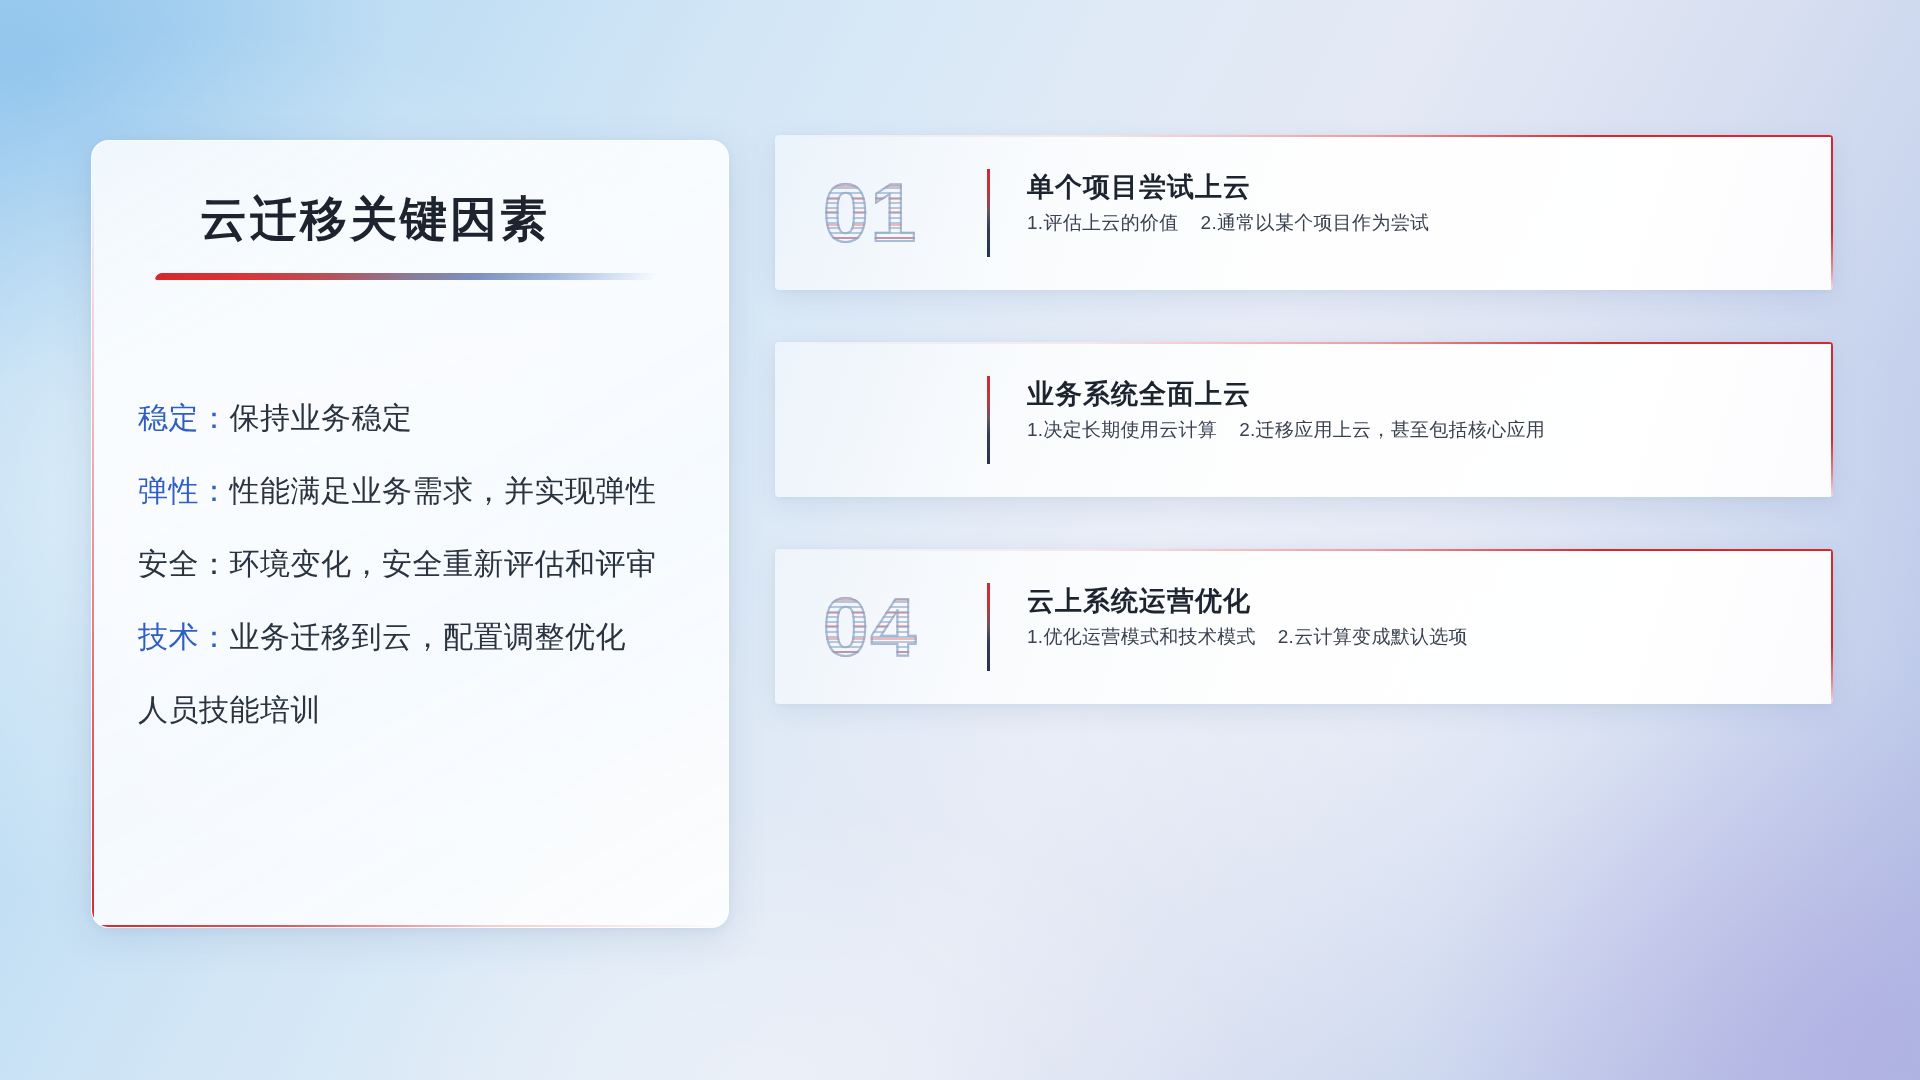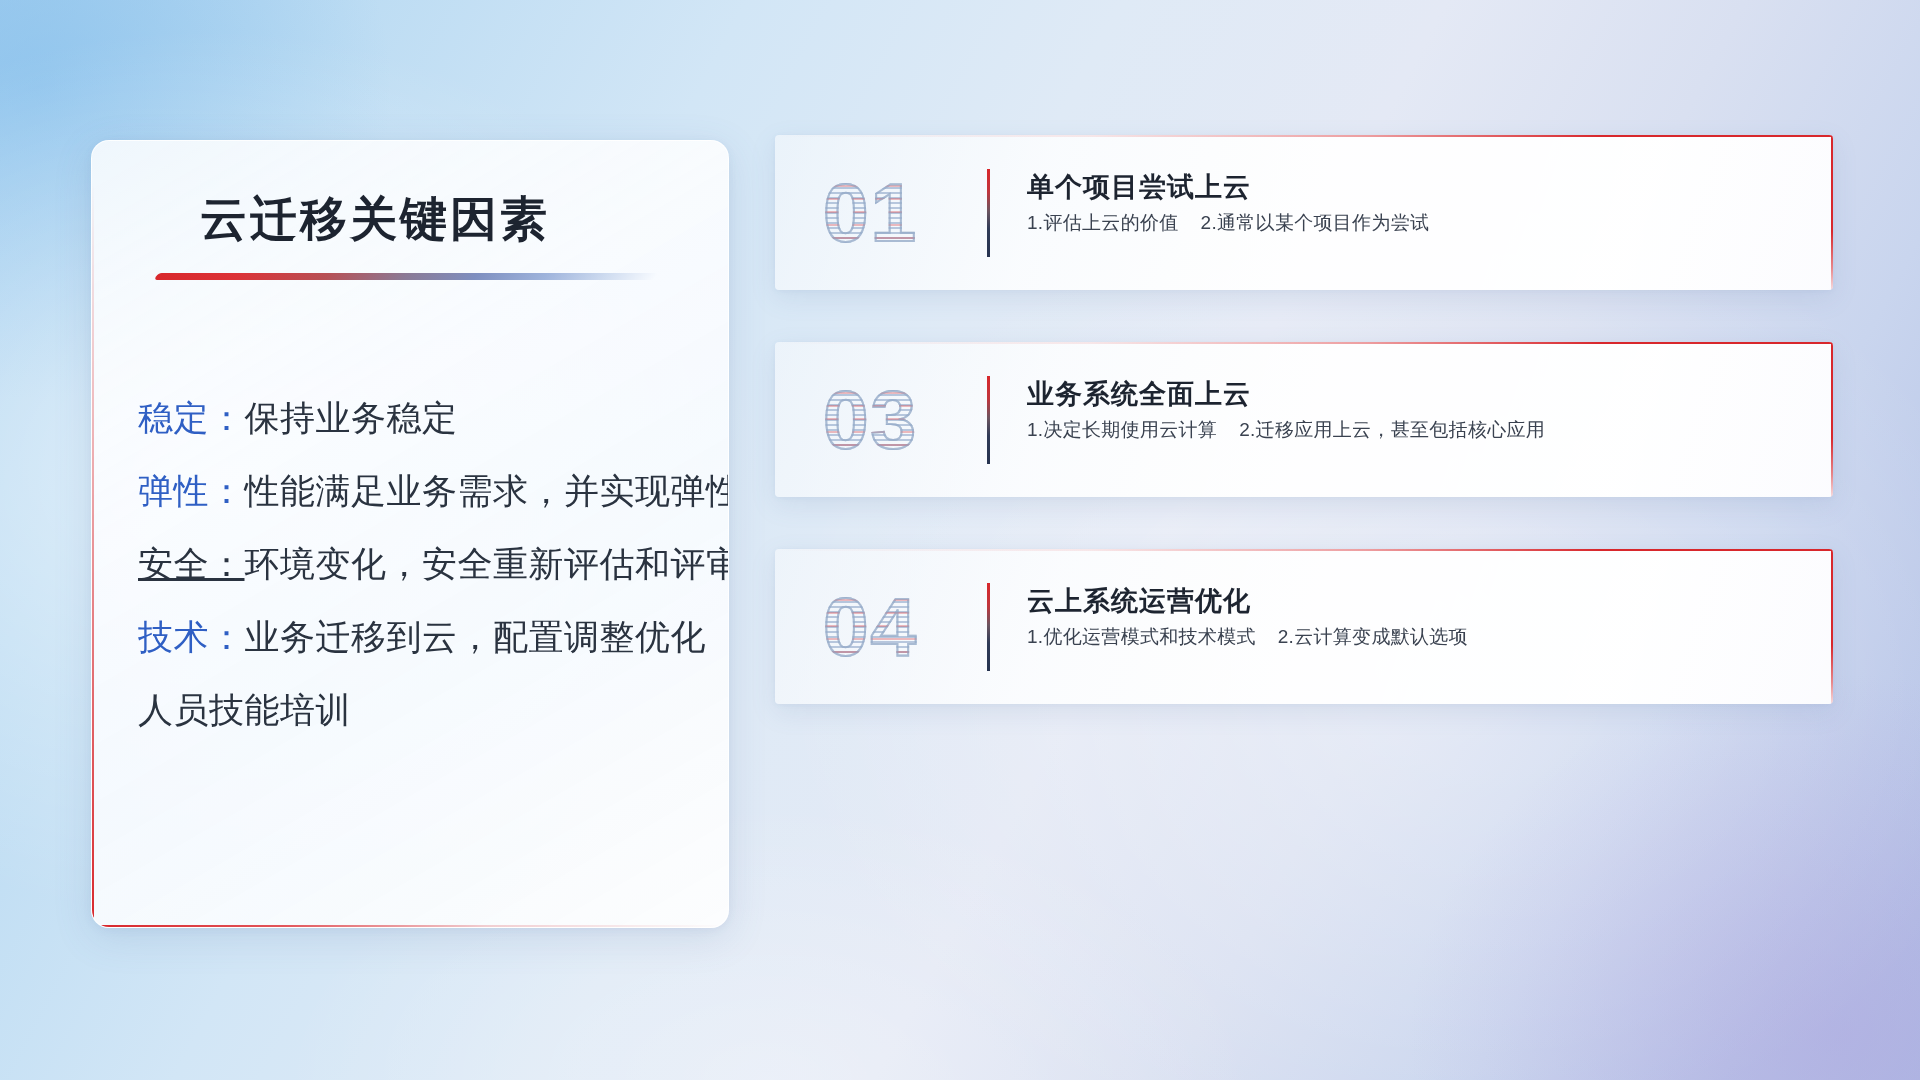--- a/index.html
+++ b/index.html
@@ -104,29 +104,29 @@
       rgba(207,220,240,0) 100%);
     transform:skewX(-34deg);
   }
 
   #factor-list {
     position:absolute;
     left:46px; top:240px;
     right:34px;
   }
   .factor-row {
-    font-size:35px;
+    font-size:30px;
     line-height:73px;
     color:#2a3340;
     white-space:nowrap;
     letter-spacing:0.5px;
   }
   .factor-row .k { font-weight:400; }
   .factor-row.accent .k { color:#2f5fc4; }
-  .factor-row.plain  .k { color:#2a3340;text-decoration:underline; }
+  .factor-row.plain  .k { color:#2a3340; }
   .factor-row .v { color:#2a3340; }
   .factor-row.cont { color:#2a3340; }
 
   
   #cards { position:absolute; left:775px; top:135px; width:1058px; }
   .step-card {
     position:relative;
     height:155px;
     margin-bottom:52px;
     border-radius:4px;
@@ -265,24 +265,20 @@
       <div class="card-text">
         <div class="card-heading">单个项目尝试上云</div>
         <div class="card-desc">
           <span>1.评估上云的价值</span><span class="gap"></span><span>2.通常以某个项目作为尝试</span>
         </div>
       </div>
     </article>
 
 
     <article class="step-card">
-      <div class="card-num">
-        <span>03</span>
-        <span class="tint">03</span>
-      </div>
       <div class="card-divider"></div>
       <div class="card-text">
         <div class="card-heading">业务系统全面上云</div>
         <div class="card-desc">
           <span>1.决定长期使用云计算</span><span class="gap"></span><span>2.迁移应用上云，甚至包括核心应用</span>
         </div>
       </div>
     </article>
 
     <article class="step-card">

